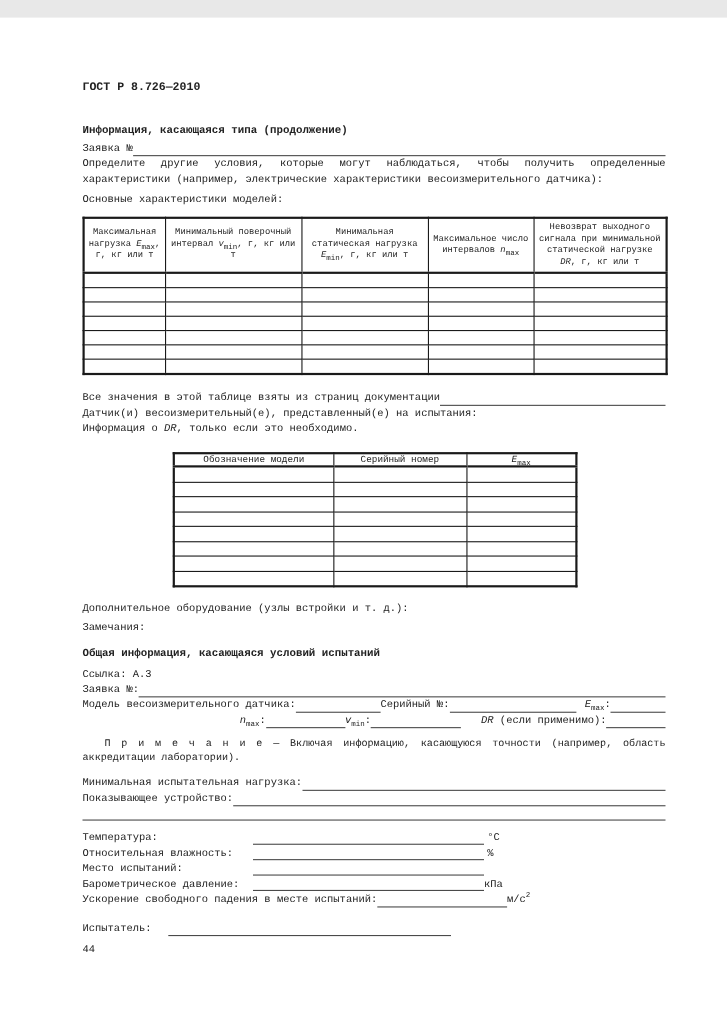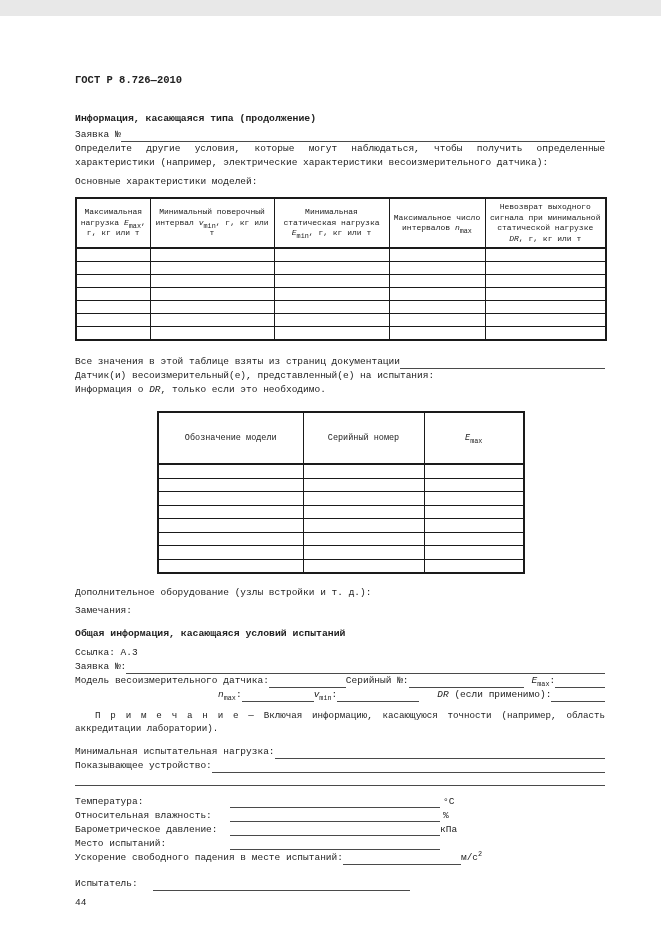--- a/index.html
+++ b/index.html
@@ -36,21 +36,21 @@
     border:1px solid #1a1a1a; border-bottom:2.5px solid #1a1a1a;
     font-weight:normal; font-size:8px; line-height:10.5px;
     text-align:center; vertical-align:middle; padding:3px 3px; height:40px;
   }
   .t1 td { border:1px solid #1a1a1a; height:12px; padding:0; }
 
   .t2 { width:366px; border:2px solid #1a1a1a; margin:14px 0 0 82px; }
   .t2 th {
     border:1px solid #1a1a1a; border-bottom:2.5px solid #1a1a1a;
     font-weight:normal; font-size:8.5px; line-height:10px;
-    text-align:center; vertical-align:middle; padding:20px 3px; height:10px;
+    text-align:center; vertical-align:middle; padding:0 3px; height:10px;
   }
   .t2 td { border:1px solid #1a1a1a; height:12.5px; padding:0; }
 
   .mt14 { margin-top:14px; }
   .mt12 { margin-top:12px; }
   .mt11 { margin-top:11px; }
   .mt9  { margin-top:9px; }
   .mt6  { margin-top:6px; }
   .mt5  { margin-top:5px; }
 
@@ -295,35 +295,35 @@
   <div class="env-wrap">
     <div class="env-row">
       <span class="env-lbl">Относительная влажность:</span>
       <span class="fl grow"></span>
     </div>
     <span class="env-unit">%</span>
   </div>
 
   <div class="env-wrap">
     <div class="env-row">
+      <span class="env-lbl">Место испытаний:</span>
+      <span class="fl grow"></span>
+    </div>
+    <span class="env-unit"></span>
+  </div>
+
+  <div class="env-wrap">
+    <div class="env-row">
       <span class="env-lbl">Барометрическое давление:</span>
       <span class="fl grow"></span>
     </div>
     <span class="env-unit" style="margin-left:0">кПа</span>
   </div>
 
   <div class="env-wrap">
-    <div class="env-row">
-      <span class="env-lbl">Место испытаний:</span>
-      <span class="fl grow"></span>
-    </div>
-    <span class="env-unit"></span>
-  </div>
-
-  <div class="env-wrap">
     <span class="lbl" style="white-space:nowrap;">Ускорение свободного падения в месте испытаний:</span>
     <span class="fl w118"></span>
     <span class="env-unit" style="margin-left:0"><span>м/с</span><sup>2</sup></span>
   </div>
 
   <div class="tester-row">
     <span class="lbl">Испытатель:</span>
     <span class="fl"></span>
   </div>
 

